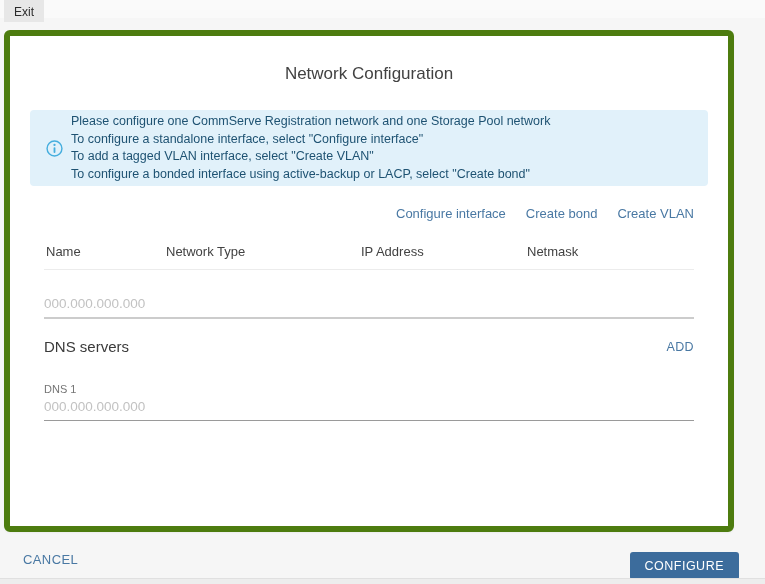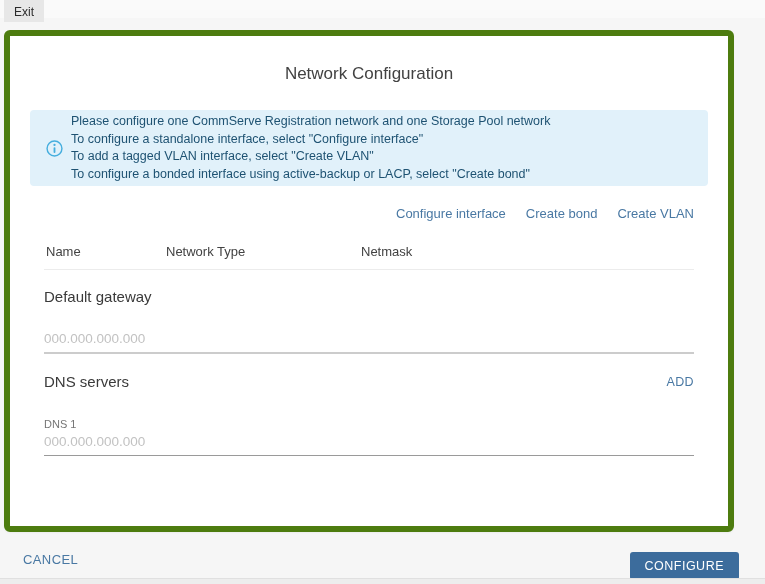--- a/index.html
+++ b/index.html
@@ -182,25 +182,25 @@
 
     <div class="links-row">
       <a>Configure interface</a>
       <a>Create bond</a>
       <a>Create VLAN</a>
     </div>
 
     <div class="table-header">
       <span class="th-name">Name</span>
       <span class="th-type">Network Type</span>
+      <span class="th-ip">IP Address</span>
       <span class="th-mask">Netmask</span>
     </div>
     <div class="divider"></div>
 
-    <div class="section-label gateway-label">Default gateway</div>
     <input class="line-input gateway-input" type="text" placeholder="000.000.000.000" style="">
 
     <div class="dns-row">
       <div class="section-label">DNS servers</div>
       <a class="add-link">ADD</a>
     </div>
 
     <div class="field-label">DNS 1</div>
     <input class="line-input dns-input" type="text" placeholder="000.000.000.000" style="">
 

